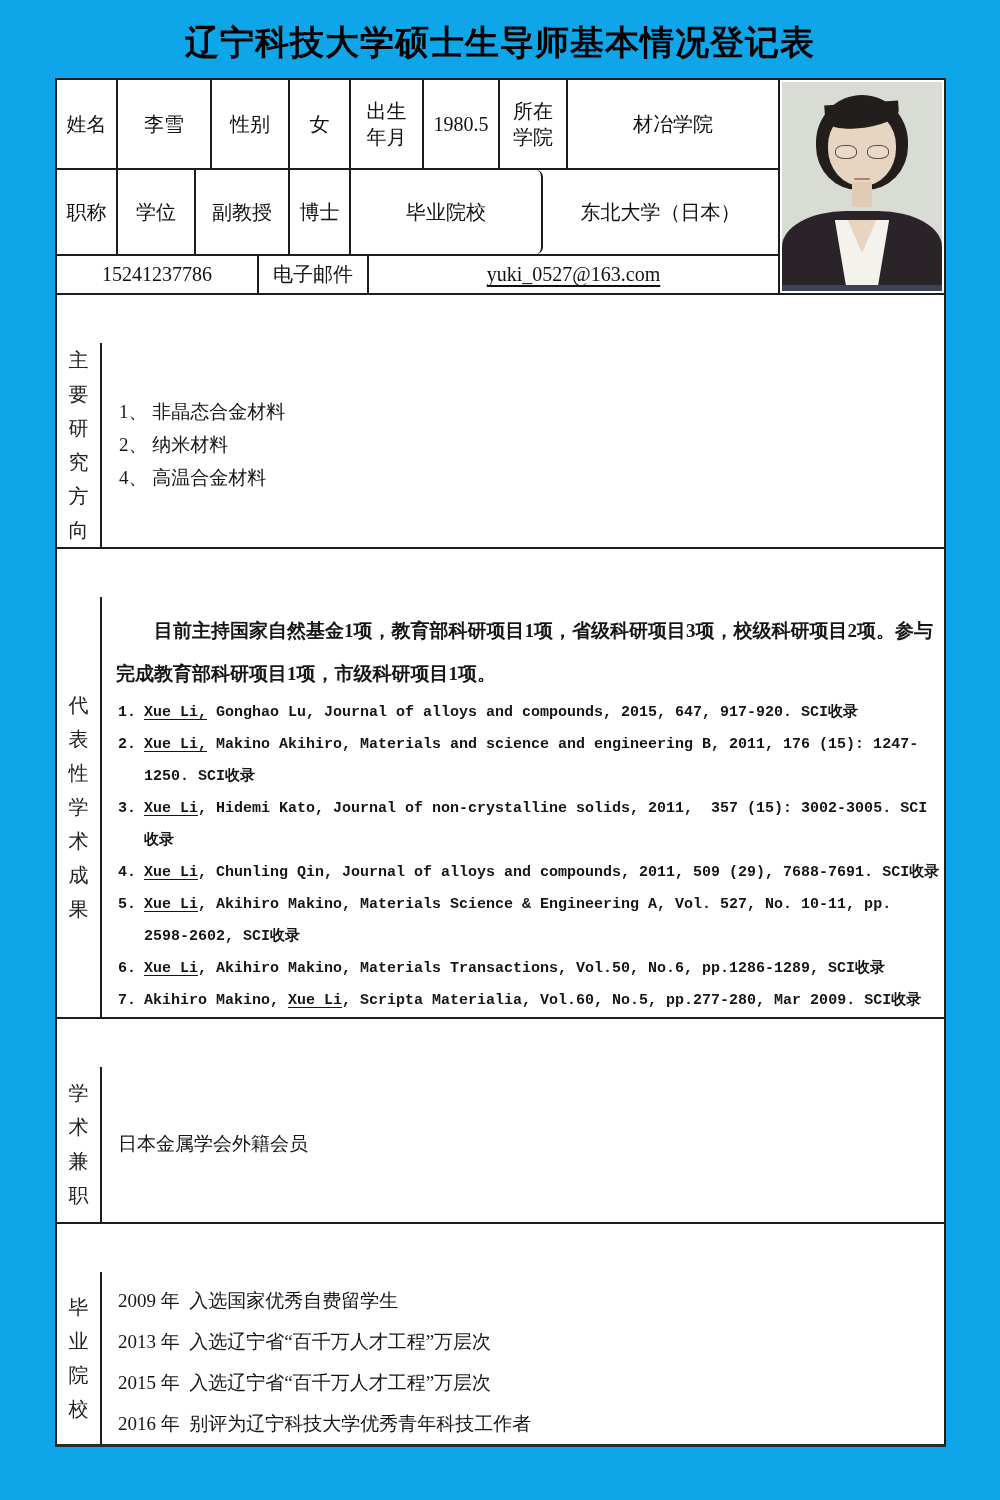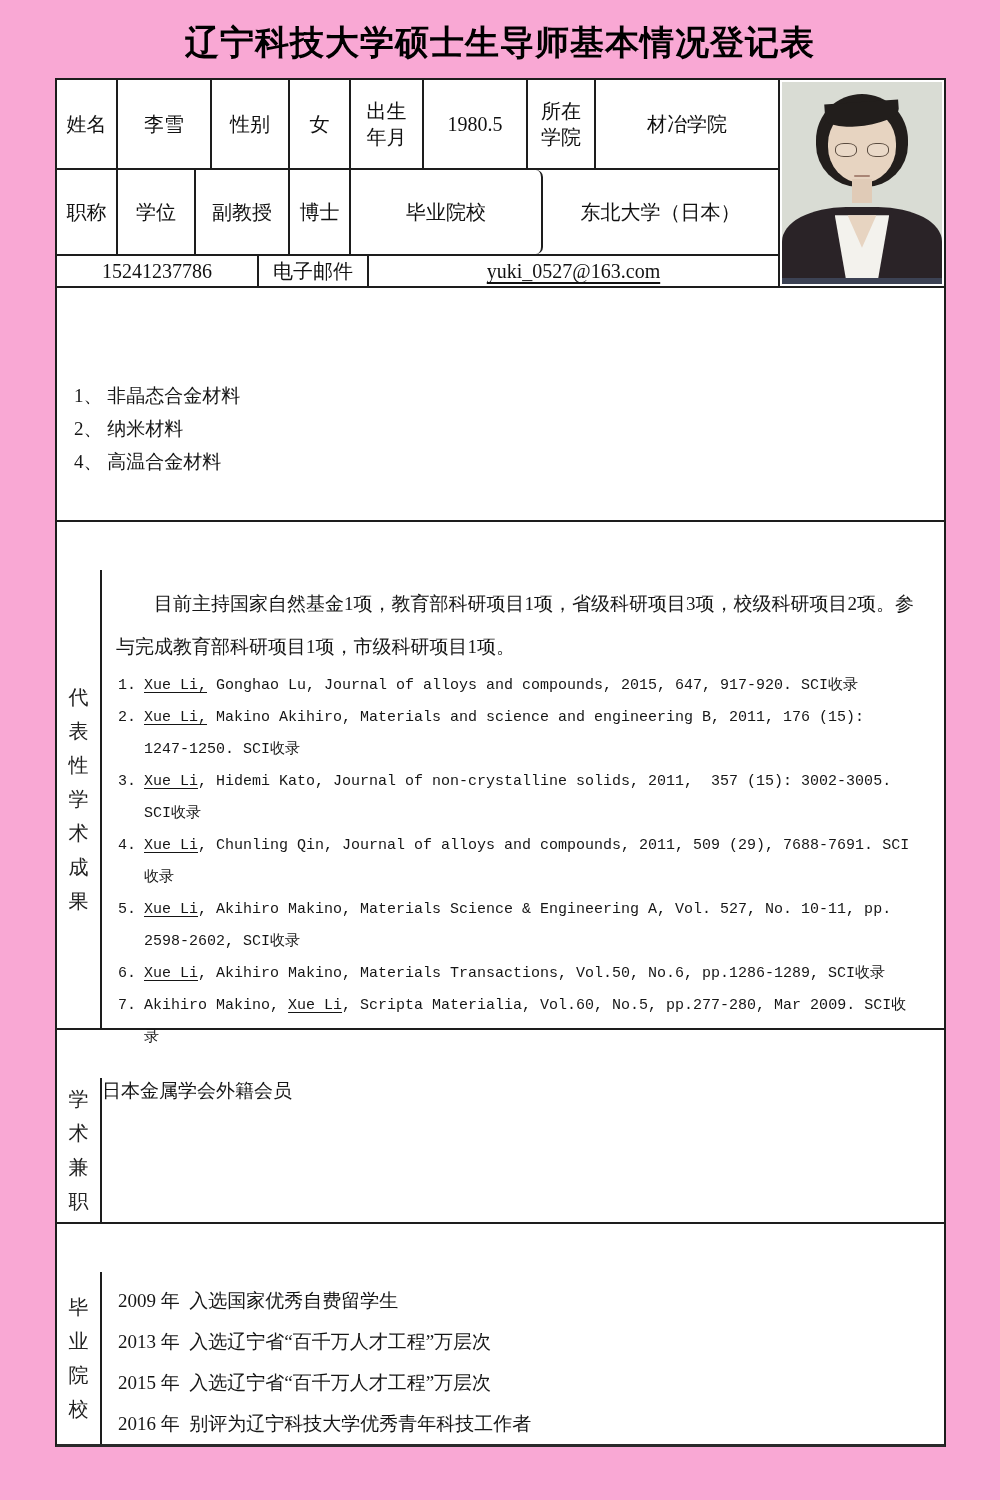--- a/index.html
+++ b/index.html
@@ -1,18 +1,18 @@
 <!DOCTYPE html>
 <html><head>
 <meta charset="utf-8">
 <style>
   * { margin:0; padding:0; box-sizing:border-box; }
   html,body { background:#ffffff; }
   .page {
-    position:relative; width:1000px; height:1500px; background:#f9a8d4;
+    position:relative; width:1000px; height:1500px; background:#0ea5e9;
     font-family:"Liberation Serif","DejaVu Serif",serif; color:#111;
     overflow:hidden;
   }
   .title {
     position:absolute; top:20px; left:0; width:100%;
     text-align:center; font-size:34px; font-weight:700; letter-spacing:1px; color:#000;
   }
   .table {
     position:absolute; left:55px; top:78px; width:891px; height:1369px;
     border:2px solid #1d1d1d; border-bottom:3px solid #2a2a2a;
@@ -58,32 +58,32 @@
   }
   .vtext {
     display:block; width:21px; font-size:20px; line-height:34px;
     word-break:break-all; text-align:center; color:#222;
   }
   .content { flex:1; font-size:19px; color:#161616; }
 
   .research-content { display:flex; flex-direction:column; justify-content:center; padding-left:17px; line-height:33px; }
   .research-content div { white-space:pre-wrap; }
 
-  .achv-content { padding:12px 22px 0 14px; }
+  .achv-content { padding:12px 0 0 14px;font-weight:bold; }
   .intro { text-indent:2em; line-height:43px; font-size:19px; padding-right:8px; }
   ol.pubs {
     list-style:none; counter-reset:pub; margin-top:2px;
     font-family:"Liberation Mono","DejaVu Sans Mono",monospace;
     font-size:15px; line-height:32px; padding-right:4px;
   }
   ol.pubs li { counter-increment:pub; position:relative; padding-left:28px; white-space:pre-wrap; }
   ol.pubs li::before { content:counter(pub) "."; position:absolute; left:2px; top:0; }
   .uname { text-decoration:underline; text-underline-offset:3px; }
 
-  .pos-content { display:flex; padding-left:0;border-radius:15px; }
+  .pos-content { display:flex; align-items:center; padding-left:16px;border-radius:15px; }
 
   .honors-content { display:flex; flex-direction:column; justify-content:center; padding-left:16px; line-height:41px; font-size:19px;margin-top:8px; }
   .honors-content div { white-space:pre-wrap; }
 
   .email-link { text-decoration:underline; text-underline-offset:4px; }
 </style>
 </head>
 <body>
 
 <div class="page">
@@ -94,21 +94,21 @@
 
     <div class="top bb">
       <div class="top-left">
         <div class="row r1 bb">
           <div class="c br" style="width:61px;">姓名</div>
           <div class="c br" style="width:94px;">李雪</div>
           <div class="c br" style="width:78px;">性别</div>
           <div class="c br" style="width:61px;">女</div>
           <div class="c br" style="width:73px; white-space:pre-line;">出生
 年月</div>
-          <div class="c br" style="width:104px;">1980.5</div>
+          <div class="c br" style="width:76px;">1980.5</div>
           <div class="c br" style="width:68px; white-space:pre-line;">所在
 学院</div>
           <div class="c" style="flex:1;">材冶学院</div>
         </div>
         <div class="row r2 bb">
           <div class="c br" style="width:61px;">职称</div>
           <div class="c br" style="width:78px;">学位</div>
           <div class="c br" style="width:94px;">副教授</div>
           <div class="c br" style="width:61px;">博士</div>
           <div class="c br" style="width:192px;border-radius:7px;">毕业院校</div>
@@ -133,20 +133,23 @@
           <div class="p-neck"></div>
           <div class="p-suit"></div>
           <div class="p-shirt"></div>
           <div class="p-collar"></div>
           <div class="p-strip"></div>
         </div>
       </div>
     </div>
 
     <div class="sec sec-research bb">
+      <div class="label-cell">
+        <span class="vtext">主要研究方向</span>
+      </div>
       <div class="content research-content">
         <div>1、 非晶态合金材料</div>
         <div>2、 纳米材料</div>
         <div>4、 高温合金材料</div>
       </div>
     </div>
 
     <div class="sec sec-achv bb">
       <div class="label-cell">
         <span class="vtext">代表性学术成果</span>

